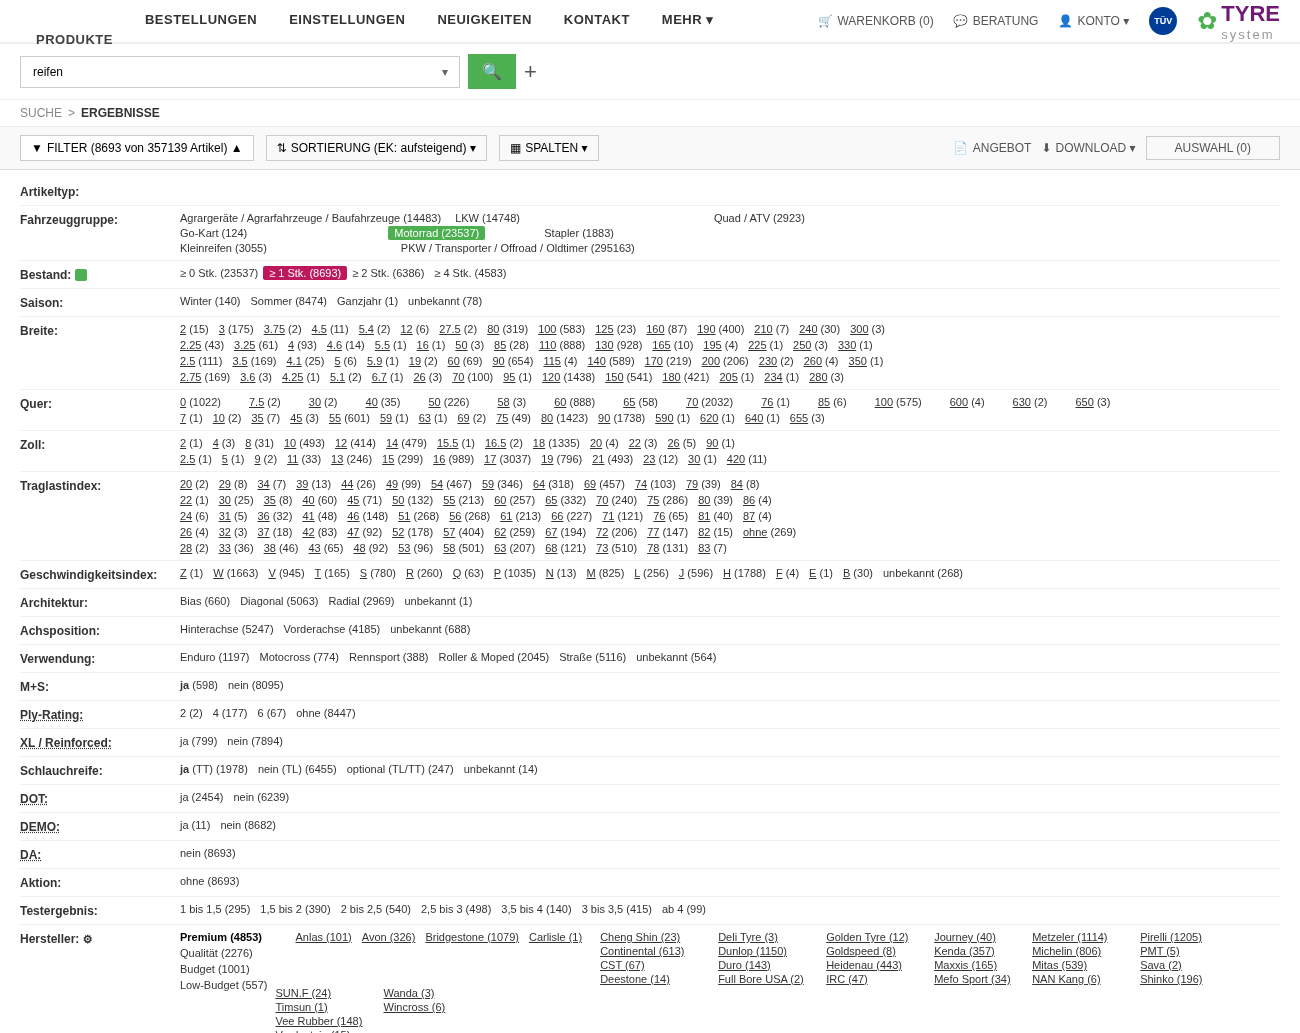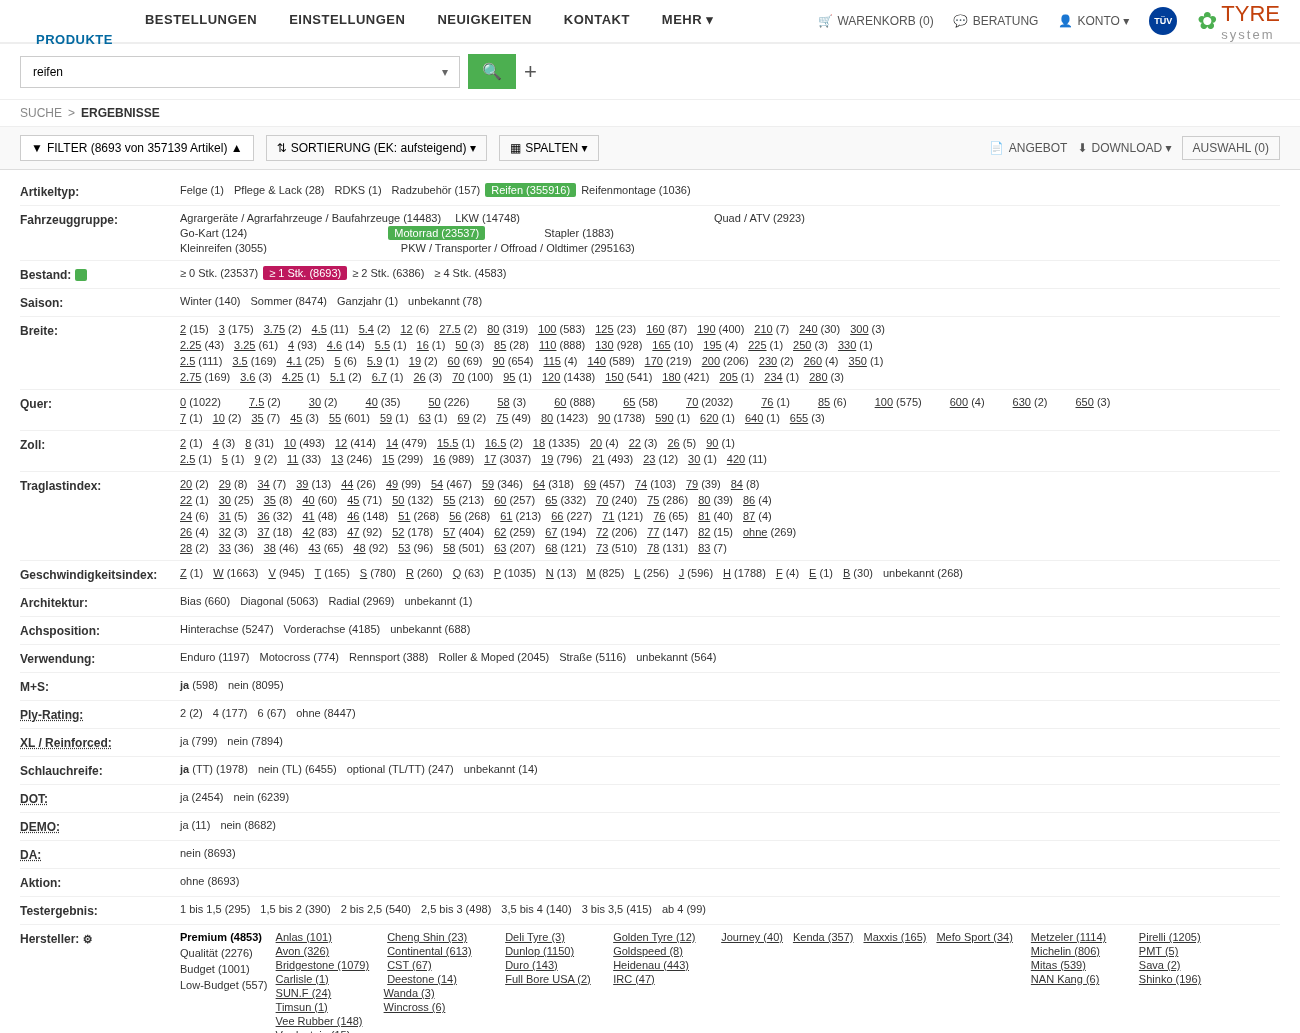--- a/index.html
+++ b/index.html
@@ -14,42 +14,42 @@
     .search-add-btn { background: none; border: none; font-size: 22px; cursor: pointer; color: #555; }
     .breadcrumb { padding: 6px 20px; font-size: 12px; color: #888; display: flex; align-items: center; gap: 6px; border-bottom: 1px solid #eee; }
     .breadcrumb .crumb-active { font-weight: bold; color: #333; text-transform: uppercase; font-size: 12px; }
 
     
     .filter-bar { display: flex; align-items: center; padding: 8px 20px; border-bottom: 1px solid #ddd; gap: 12px; background: #f9f9f9; }
     .filter-btn { display: flex; align-items: center; gap: 4px; background: none; border: 1px solid #ccc; padding: 5px 10px; cursor: pointer; font-size: 12px; }
     .filter-btn.active-filter { background: #fff; }
     .filter-actions { margin-left: auto; display: flex; gap: 10px; }
     .action-btn { background: none; border: none; cursor: pointer; font-size: 12px; color: #555; display: flex; align-items: center; gap: 4px; }
-    .action-btn.outline-btn { border: 1px solid #ccc; padding: 4px 10px; }
+    .action-btn.outline-btn { border: 1px solid #ccc; padding: 4px 28px; }
 
     
     .filters-area { padding: 8px 20px; }
     .filter-row { display: flex; align-items: flex-start; padding: 5px 0; border-bottom: 1px solid #f0f0f0; min-height: 28px; }
     .filter-label { min-width: 155px; font-weight: bold; font-size: 12px; color: #333; padding-top: 2px; flex-shrink: 0; }
     .filter-label.underline { text-decoration: underline; text-decoration-style: dotted; cursor: pointer; }
     .filter-values { display: flex; flex-wrap: wrap; gap: 2px 0; align-items: flex-start; }
     .filter-tag { font-size: 11px; color: #333; cursor: pointer; padding: 1px 5px; white-space: nowrap; }
     .filter-tag.highlighted { background: #4caf50; color: white; padding: 1px 6px; border-radius: 2px; }
     .filter-tag.highlighted-blue { background: #be185d; color: white; padding: 1px 6px; border-radius: 2px; }
     .filter-tag a { color: inherit; text-decoration: underline; }
 
     .main-nav { display: flex; align-items: center; padding: 0 20px; background: #fff; border-bottom: 2px solid #eee; height: 44px; }
     .main-nav-item { padding: 12px 16px; font-size: 13px; font-weight: bold; color: #333; cursor: pointer; border-bottom: 3px solid transparent; text-transform: uppercase; letter-spacing: 0.5px; }
-    .main-nav-item.active { color: #0369a1; border-bottom: 3px solid #4caf50; margin-top: 40px; }
+    .main-nav-item.active { color: #404040; border-bottom: 3px solid #4caf50; margin-top: 40px; }
     .nav-right-icons { margin-left: auto; display: flex; align-items: center; gap: 20px; }
     .nav-right-icon-item { display: flex; align-items: center; gap: 4px; font-size: 12px; color: #555; cursor: pointer; }
 
     .logo-container { display: flex; align-items: center; gap: 4px; }
     .logo-leaf { color: #4caf50; font-size: 24px; }
-    .logo-tyre { font-size: 22px; font-weight: normal; color: #c2410c; }
+    .logo-tyre { font-size: 22px; font-weight: bold; color: #701a75; }
     .logo-system-text { font-size: 13px; color: #999; letter-spacing: 2px; }
 
   </style>
 </head>
 <body>
 
 <div class="main-nav">
   <div class="main-nav-item active">PRODUKTE</div>
   <div class="main-nav-item">BESTELLUNGEN</div>
   <div class="main-nav-item">EINSTELLUNGEN</div>
@@ -121,28 +121,20 @@
     <button class="action-btn outline-btn">
       <span>AUSWAHL (0)</span>
     </button>
   </div>
 </div>
 
 <div class="filters-area">
 
   <div class="filter-row">
     <div class="filter-label">Artikeltyp:</div>
-    <div class="filter-values">
-      <span class="filter-tag">Felge (1)</span>
-      <span class="filter-tag">Pflege &amp; Lack (28)</span>
-      <span class="filter-tag">RDKS (1)</span>
-      <span class="filter-tag">Radzubehör (157)</span>
-      <span class="filter-tag highlighted">Reifen (355916)</span>
-      <span class="filter-tag">Reifenmontage (1036)</span>
-    </div>
   </div>
 
   <div class="filter-row">
     <div class="filter-label">Fahrzeuggruppe:</div>
     <div class="filter-values" style="display:flex;flex-wrap:wrap;gap:1px 0;width:100%;">
       <div style="width:100%;display:flex;gap:4px;flex-wrap:wrap;">
         <span class="filter-tag">Agrargeräte / Agrarfahrzeuge / Baufahrzeuge (14483)</span>
         <span class="filter-tag">LKW (14748)</span>
         <span class="filter-tag" style="margin-left:180px;">Quad / ATV (2923)</span>
       </div>
@@ -546,21 +538,21 @@
     <div class="filter-label" style="display:flex;flex-direction:column;gap:2px;">
       <span>Hersteller: <span style="font-size:11px;">⚙</span></span>
     </div>
     <div style="display:flex;flex-direction:column;gap:2px;min-width:80px;margin-right:10px;">
       <span class="filter-tag" style="font-weight:bold;color:#000;cursor:default;">Premium (4853)</span>
       <span class="filter-tag">Qualität (2276)</span>
       <span class="filter-tag">Budget (1001)</span>
       <span class="filter-tag">Low-Budget (557)</span>
     </div>
     <div style="display:flex;flex-wrap:wrap;gap:0 2px;">
-      <div style="display:flex;flex-direction:column;min-width:100px;margin-right:6px;">
+      <div style="display:flex;flex-direction:row;min-width:100px;margin-right:6px;margin-left:20px;">
         <span class="filter-tag"><a href="#">Anlas (101)</a></span>
         <span class="filter-tag"><a href="#">Avon (326)</a></span>
         <span class="filter-tag"><a href="#">Bridgestone (1079)</a></span>
         <span class="filter-tag"><a href="#">Carlisle (1)</a></span>
       </div>
       <div style="display:flex;flex-direction:column;min-width:110px;margin-right:6px;">
         <span class="filter-tag"><a href="#">Cheng Shin (23)</a></span>
         <span class="filter-tag"><a href="#">Continental (613)</a></span>
         <span class="filter-tag"><a href="#">CST (67)</a></span>
         <span class="filter-tag"><a href="#">Deestone (14)</a></span>
@@ -570,21 +562,21 @@
         <span class="filter-tag"><a href="#">Dunlop (1150)</a></span>
         <span class="filter-tag"><a href="#">Duro (143)</a></span>
         <span class="filter-tag"><a href="#">Full Bore USA (2)</a></span>
       </div>
       <div style="display:flex;flex-direction:column;min-width:100px;margin-right:6px;">
         <span class="filter-tag"><a href="#">Golden Tyre (12)</a></span>
         <span class="filter-tag"><a href="#">Goldspeed (8)</a></span>
         <span class="filter-tag"><a href="#">Heidenau (443)</a></span>
         <span class="filter-tag"><a href="#">IRC (47)</a></span>
       </div>
-      <div style="display:flex;flex-direction:row;min-width:90px;margin-right:6px;">
+      <div style="display:flex;flex-direction:column;min-width:90px;margin-right:6px;">
         <span class="filter-tag"><a href="#">Journey (40)</a></span>
         <span class="filter-tag"><a href="#">Kenda (357)</a></span>
         <span class="filter-tag"><a href="#">Maxxis (165)</a></span>
         <span class="filter-tag"><a href="#">Mefo Sport (34)</a></span>
       </div>
       <div style="display:flex;flex-direction:column;min-width:100px;margin-right:6px;">
         <span class="filter-tag"><a href="#">Metzeler (1114)</a></span>
         <span class="filter-tag"><a href="#">Michelin (806)</a></span>
         <span class="filter-tag"><a href="#">Mitas (539)</a></span>
         <span class="filter-tag"><a href="#">NAN Kang (6)</a></span>

